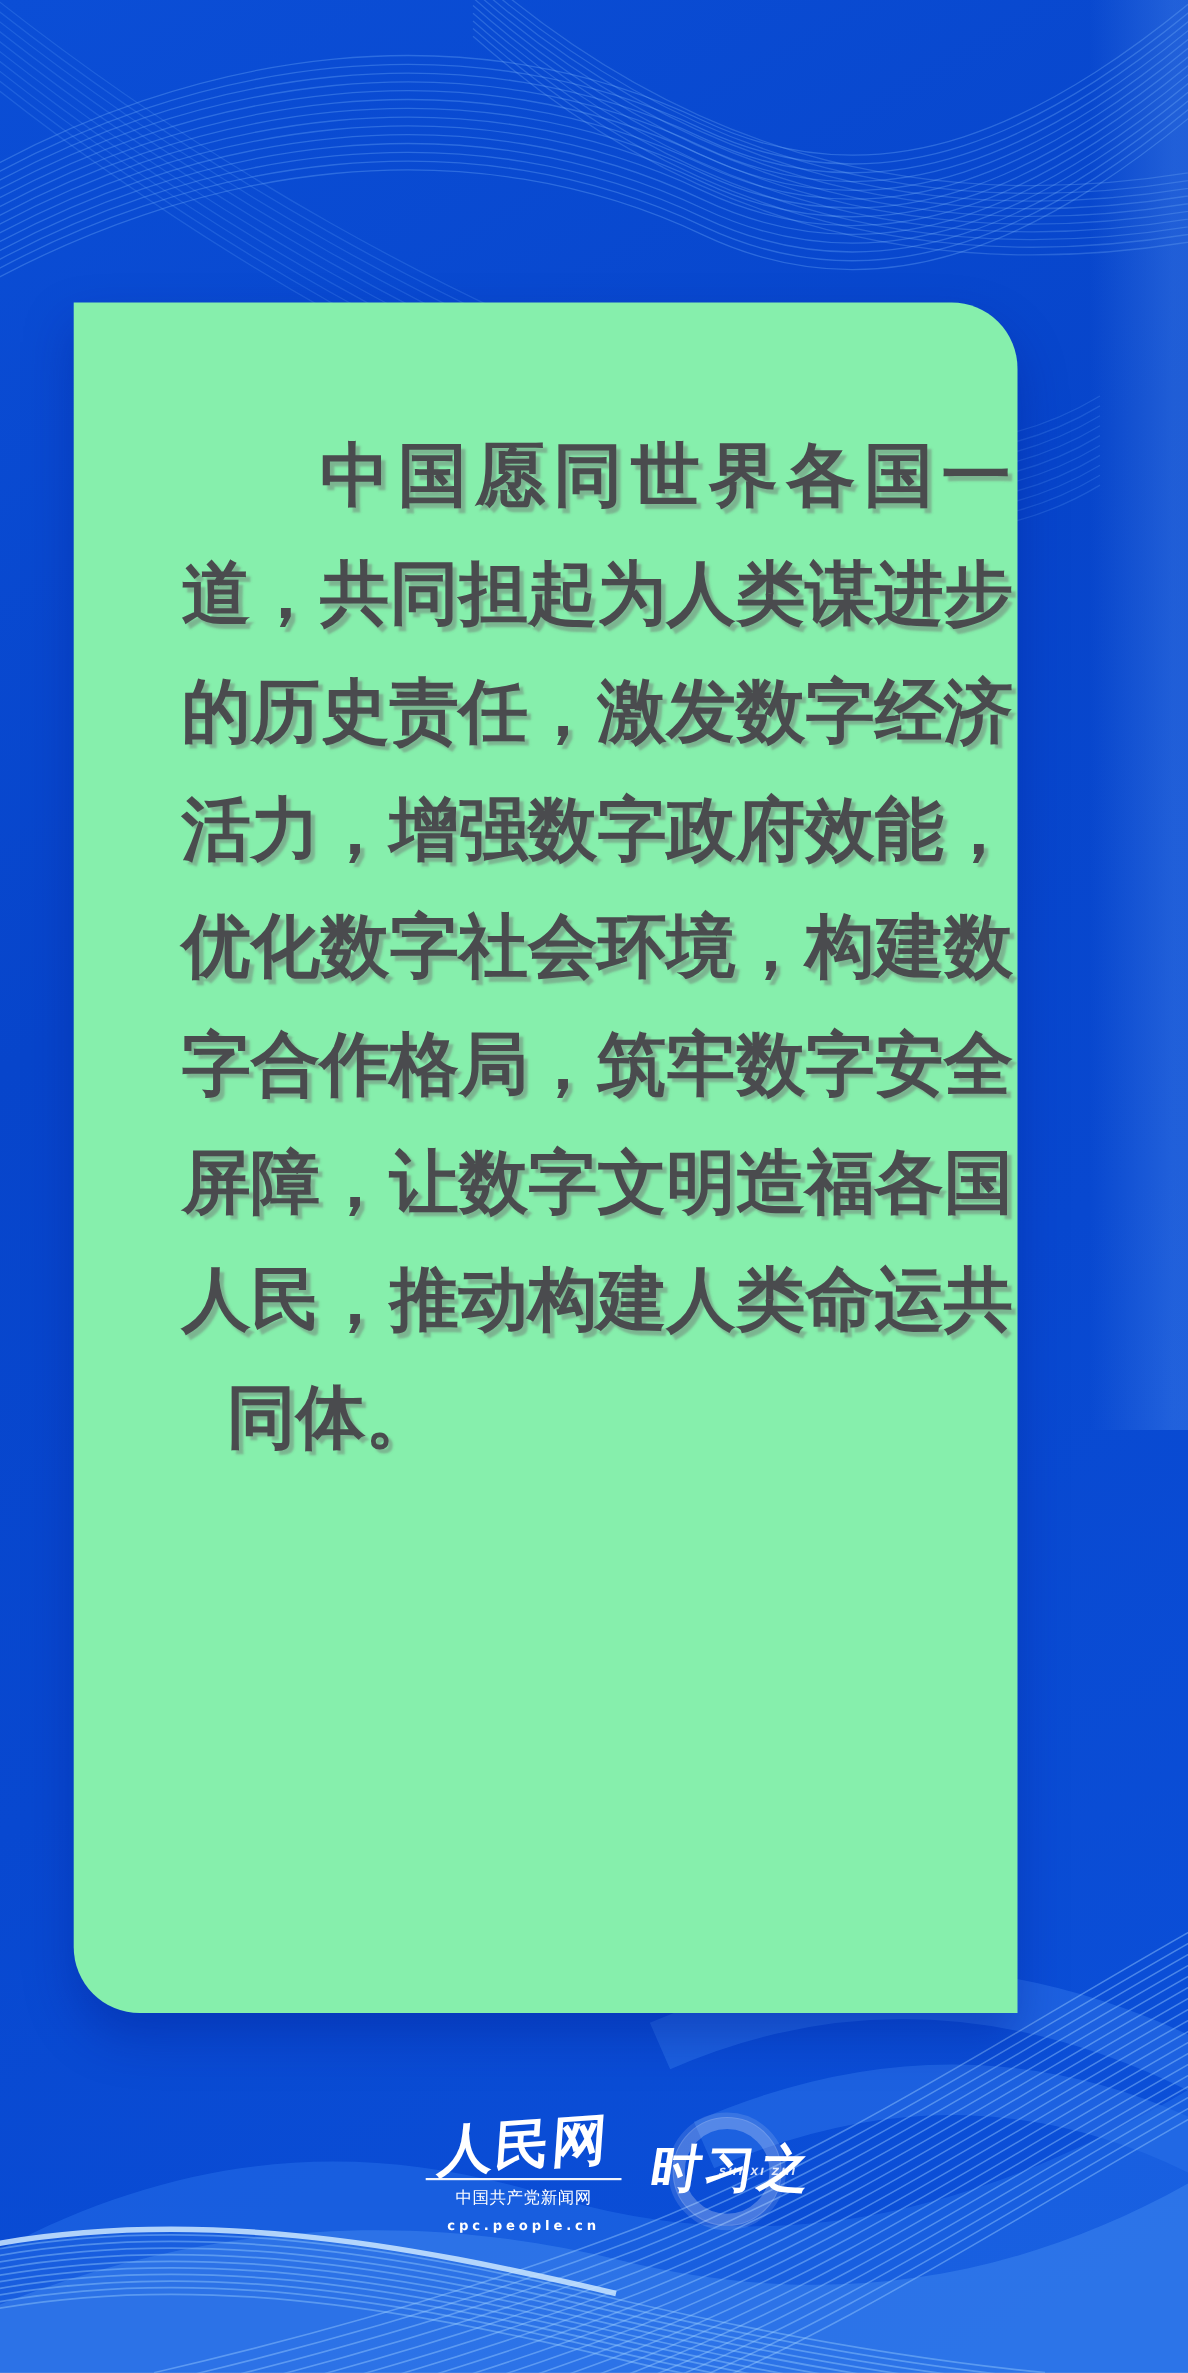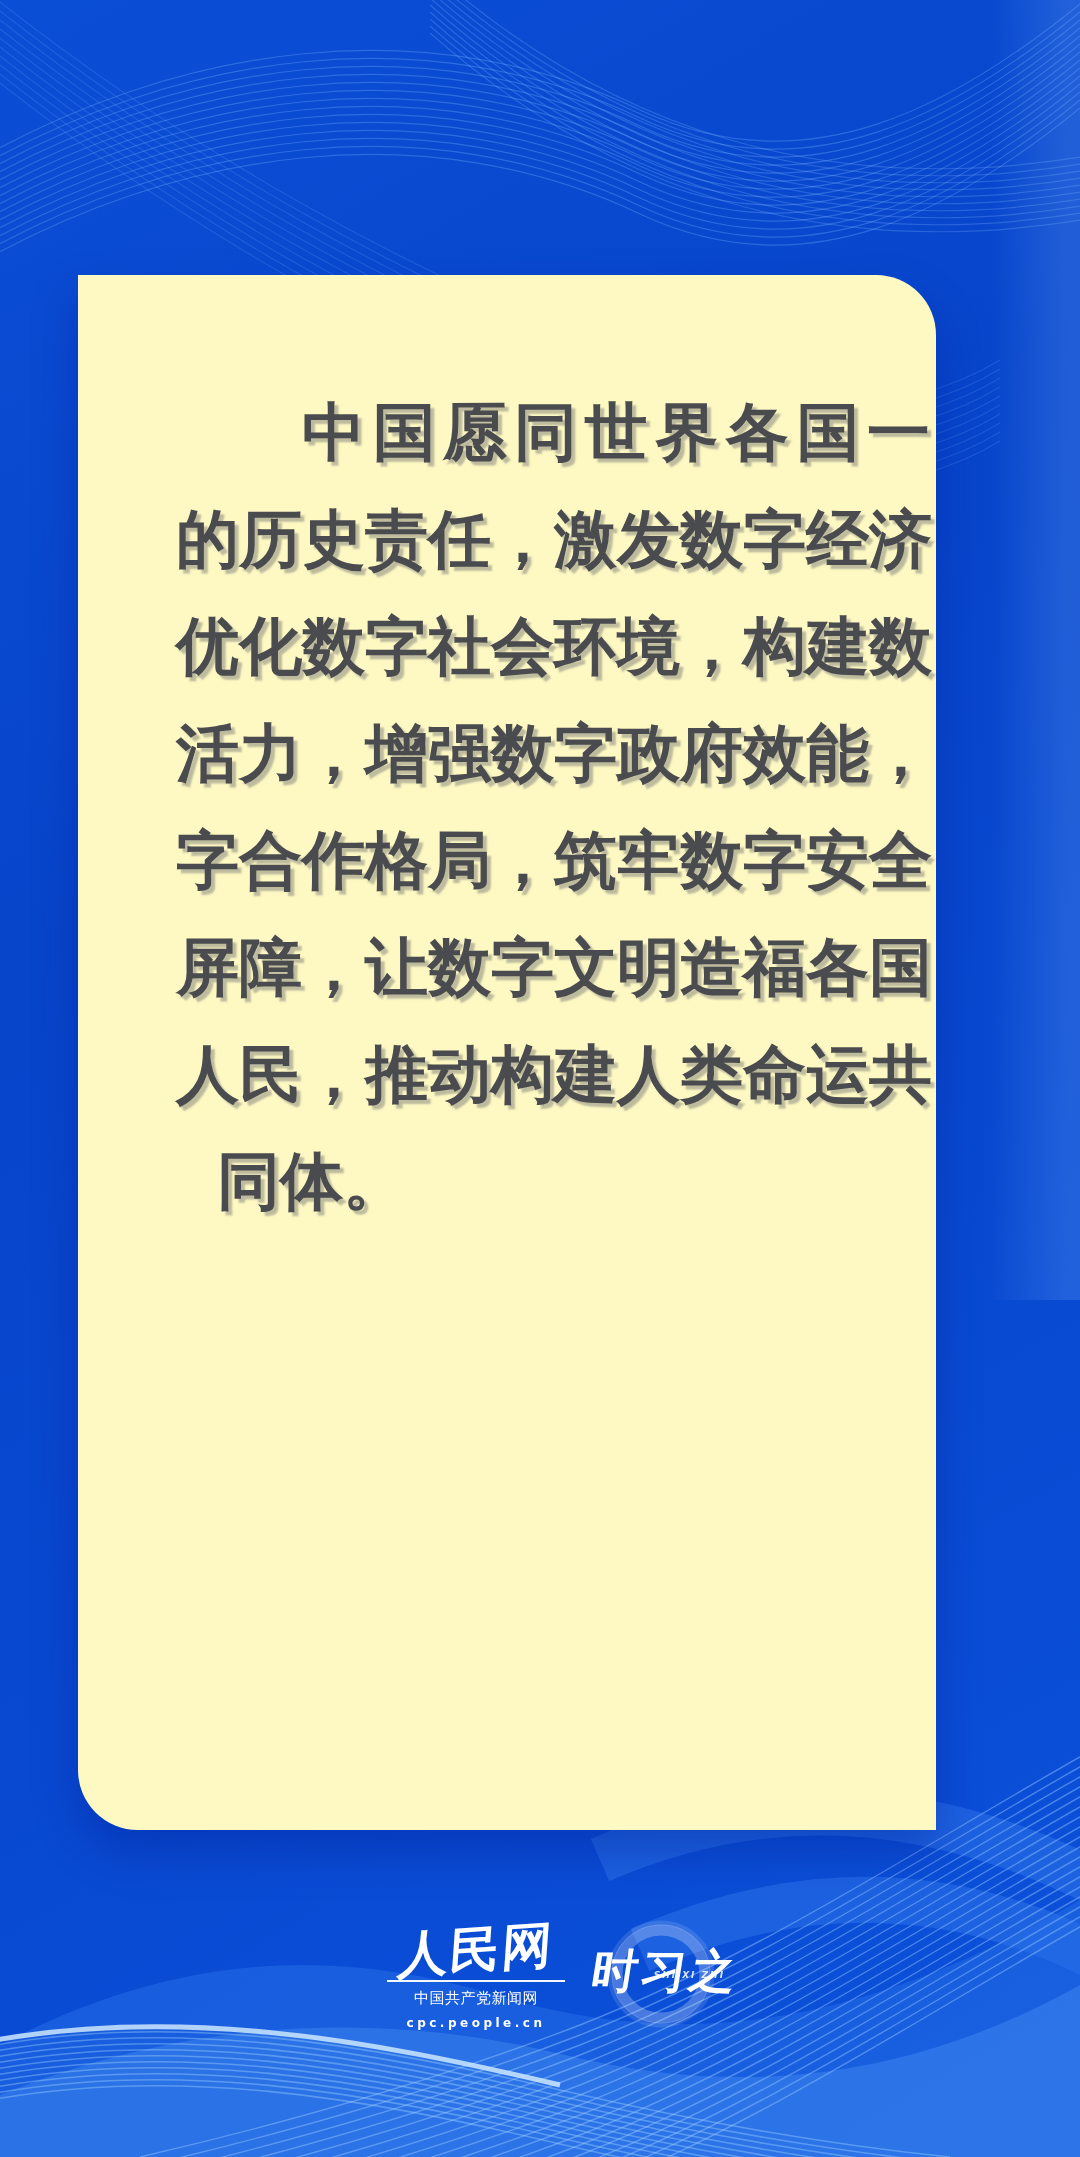--- a/index.html
+++ b/index.html
@@ -16,23 +16,23 @@
     background: linear-gradient(90deg, rgba(120,180,255,0) 0%, rgba(120,180,255,0.22) 85%);
     pointer-events: none;
   }
   .deco { position: absolute; left: 0; pointer-events: none; }
   .top-deco { top: 0; }
   .bottom-deco { top: 1750px; }
 
   
   .quote-card {
     position: absolute;
-    left: 78px; top: 275px;
+    left: 67px; top: 275px;
     width: 858px; height: 1555px;
-    background: #fef9c3;
+    background: #86efac;
     border-radius: 0 60px 0 60px;
     box-shadow: 0 22px 44px rgba(0, 25, 140, 0.35);
   }
   .quote-block {
     position: absolute;
     left: 98px; top: 104px;
     width: 754px;
   }
   .quote-line {
     font-family: "DejaVu Serif", serif;
@@ -199,23 +199,24 @@
       <use href="#bl" y="42"></use>
     <use href="#bl" y="48"></use>
       <use href="#bl" y="54"></use>
   </g>
   <path d="M-30,295 C170,253 370,290 560,335" stroke="rgba(205,232,255,0.85)" stroke-width="5" fill="none"></path>
 </svg>
 
 <div class="quote-card">
   <div class="quote-block">
     <div class="quote-line just first">中国愿同世界各国一</div>
+    <div class="quote-line just">道，共同担起为人类谋进步</div>
     <div class="quote-line just">的历史责任，激发数字经济</div>
+    <div class="quote-line just">活力，增强数字政府效能，</div>
     <div class="quote-line just">优化数字社会环境，构建数</div>
-    <div class="quote-line just">活力，增强数字政府效能，</div>
     <div class="quote-line just">字合作格局，筑牢数字安全</div>
     <div class="quote-line just">屏障，让数字文明造福各国</div>
     <div class="quote-line just">人民，推动构建人类命运共</div>
     <div class="quote-line last">同体。</div>
   </div>
 </div>
 
 <div class="footer-logos">
   <div class="people-net">
     <div class="people-net-script">人民网</div>

